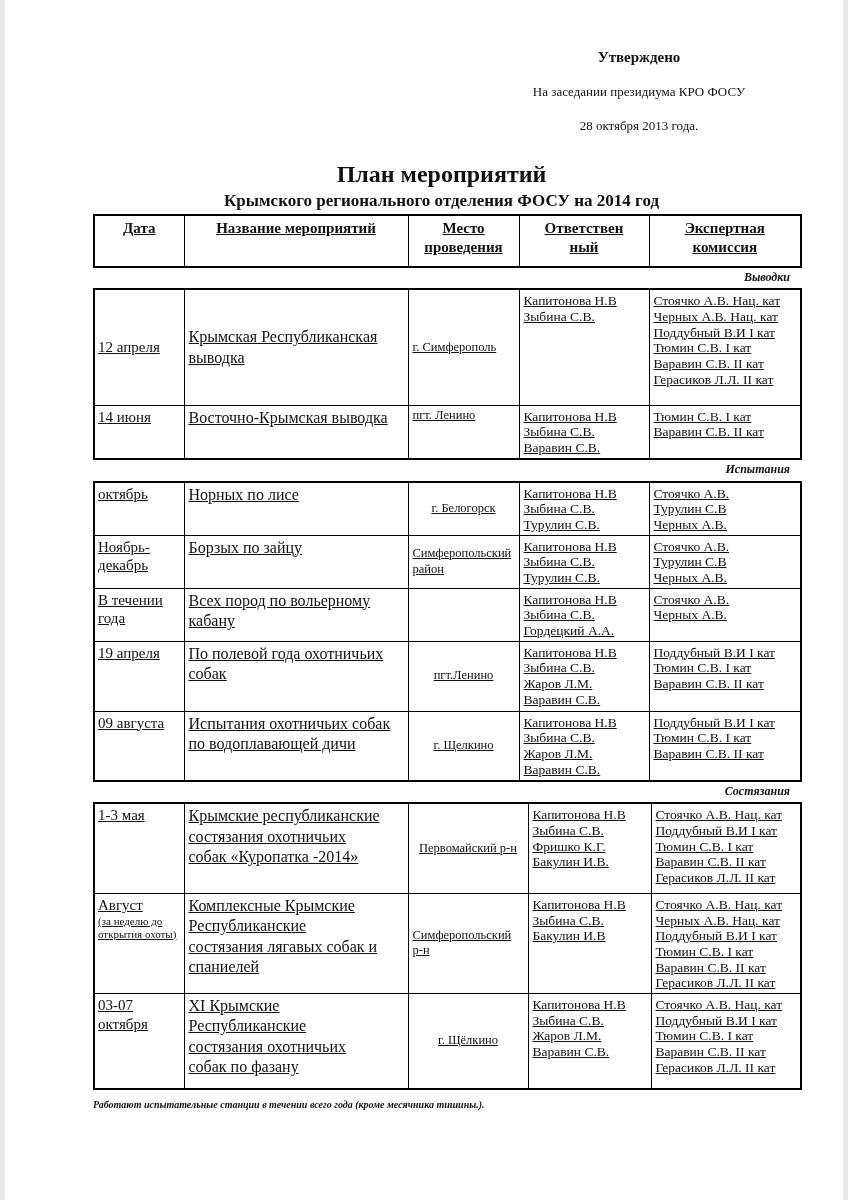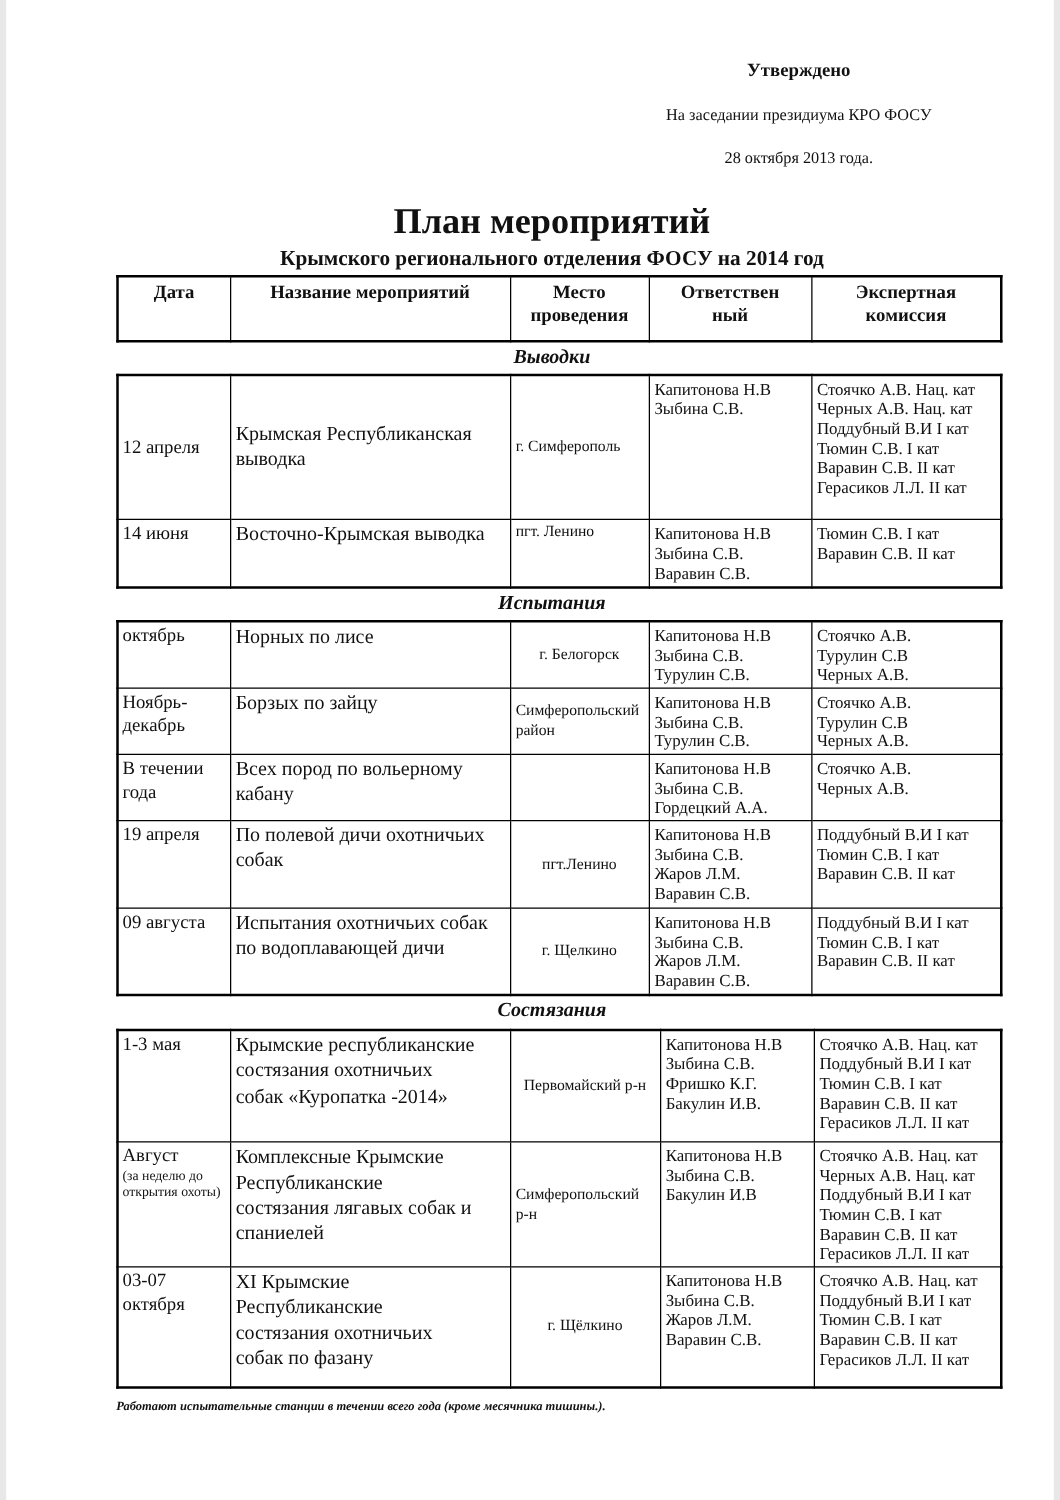--- a/index.html
+++ b/index.html
@@ -6,30 +6,30 @@
   .page {
     width:838px; height:1200px; margin:0 auto; background:#ffffff;
     font-family:"Liberation Serif","DejaVu Serif",serif; color:#111;
     position:relative; box-sizing:border-box; padding:30px 53px 0 88px;
     overflow:hidden;
   }
   .approval { width:266px; margin-left:auto; margin-right:18px; text-align:center; white-space:pre-line; }
   .approval-line1 { font-weight:bold; font-size:15px; line-height:1.2; }
   .approval-line2 { font-size:13px; line-height:1.22; }
 
-  .doc-title { text-align:center; font-size:29px; font-weight:bold; margin-top:9px; line-height:1.15; }
+  .doc-title { text-align:center; font-size:24px; font-weight:bold; margin-top:9px; line-height:1.15; }
   .doc-subtitle { text-align:center; font-size:17px; font-weight:bold; margin-top:3px; margin-bottom:3px; line-height:1.15; }
 
   table { border-collapse:collapse; table-layout:fixed; width:707px; border:2px solid #000; }
-  td,th { border:1.6px solid #000; vertical-align:top; padding:2px 4px; white-space:pre-line; overflow:hidden; }
+  td,th { border:1.6px solid #000; vertical-align:top; padding:2px 4px; white-space:pre-line; overflow:hidden;text-decoration:underline; }
 
   .hdr-row { height:52px; }
   .hdr-row th { font-size:15px; font-weight:bold; text-align:center; line-height:1.3; padding-top:3px; }
 
-  .caption { text-align:center; font-style:italic; font-weight:bold; font-size:16px; margin:2px 0 4px 0; line-height:1.2; }
+  .caption { text-align:right; font-style:italic; font-weight:bold; font-size:12px; margin:2px 0 4px 0; line-height:1.2; }
 
   .c-date  { font-size:15px; line-height:1.25; padding-left:3px; }
   .c-name  { font-size:16px; line-height:1.28; }
   .c-place { font-size:12.5px; line-height:1.25; vertical-align:middle; }
   .c-resp, .c-comm { font-size:13.5px; line-height:1.16; padding-top:3px; }
 
   .vmid { vertical-align:middle; }
   .tc   { text-align:center; }
 
   .h116 { height:116px; } .h54 { height:54px; }
@@ -156,21 +156,21 @@
 кабану</td>
       <td class="c-place tc"></td>
       <td class="c-resp">Капитонова Н.В
 Зыбина С.В.
 Гордецкий А.А.</td>
       <td class="c-comm">Стоячко А.В.
 Черных А.В.</td>
     </tr>
     <tr class="h70">
       <td class="c-date">19 апреля</td>
-      <td class="c-name">По полевой дичи охотничьих
+      <td class="c-name">По полевой года охотничьих
 собак</td>
       <td class="c-place tc">пгт.Ленино</td>
       <td class="c-resp">Капитонова Н.В
 Зыбина С.В.
 Жаров Л.М.
 Варавин С.В.</td>
       <td class="c-comm">Поддубный В.И I кат
 Тюмин С.В. I кат
 Варавин С.В. II кат</td>
     </tr>

